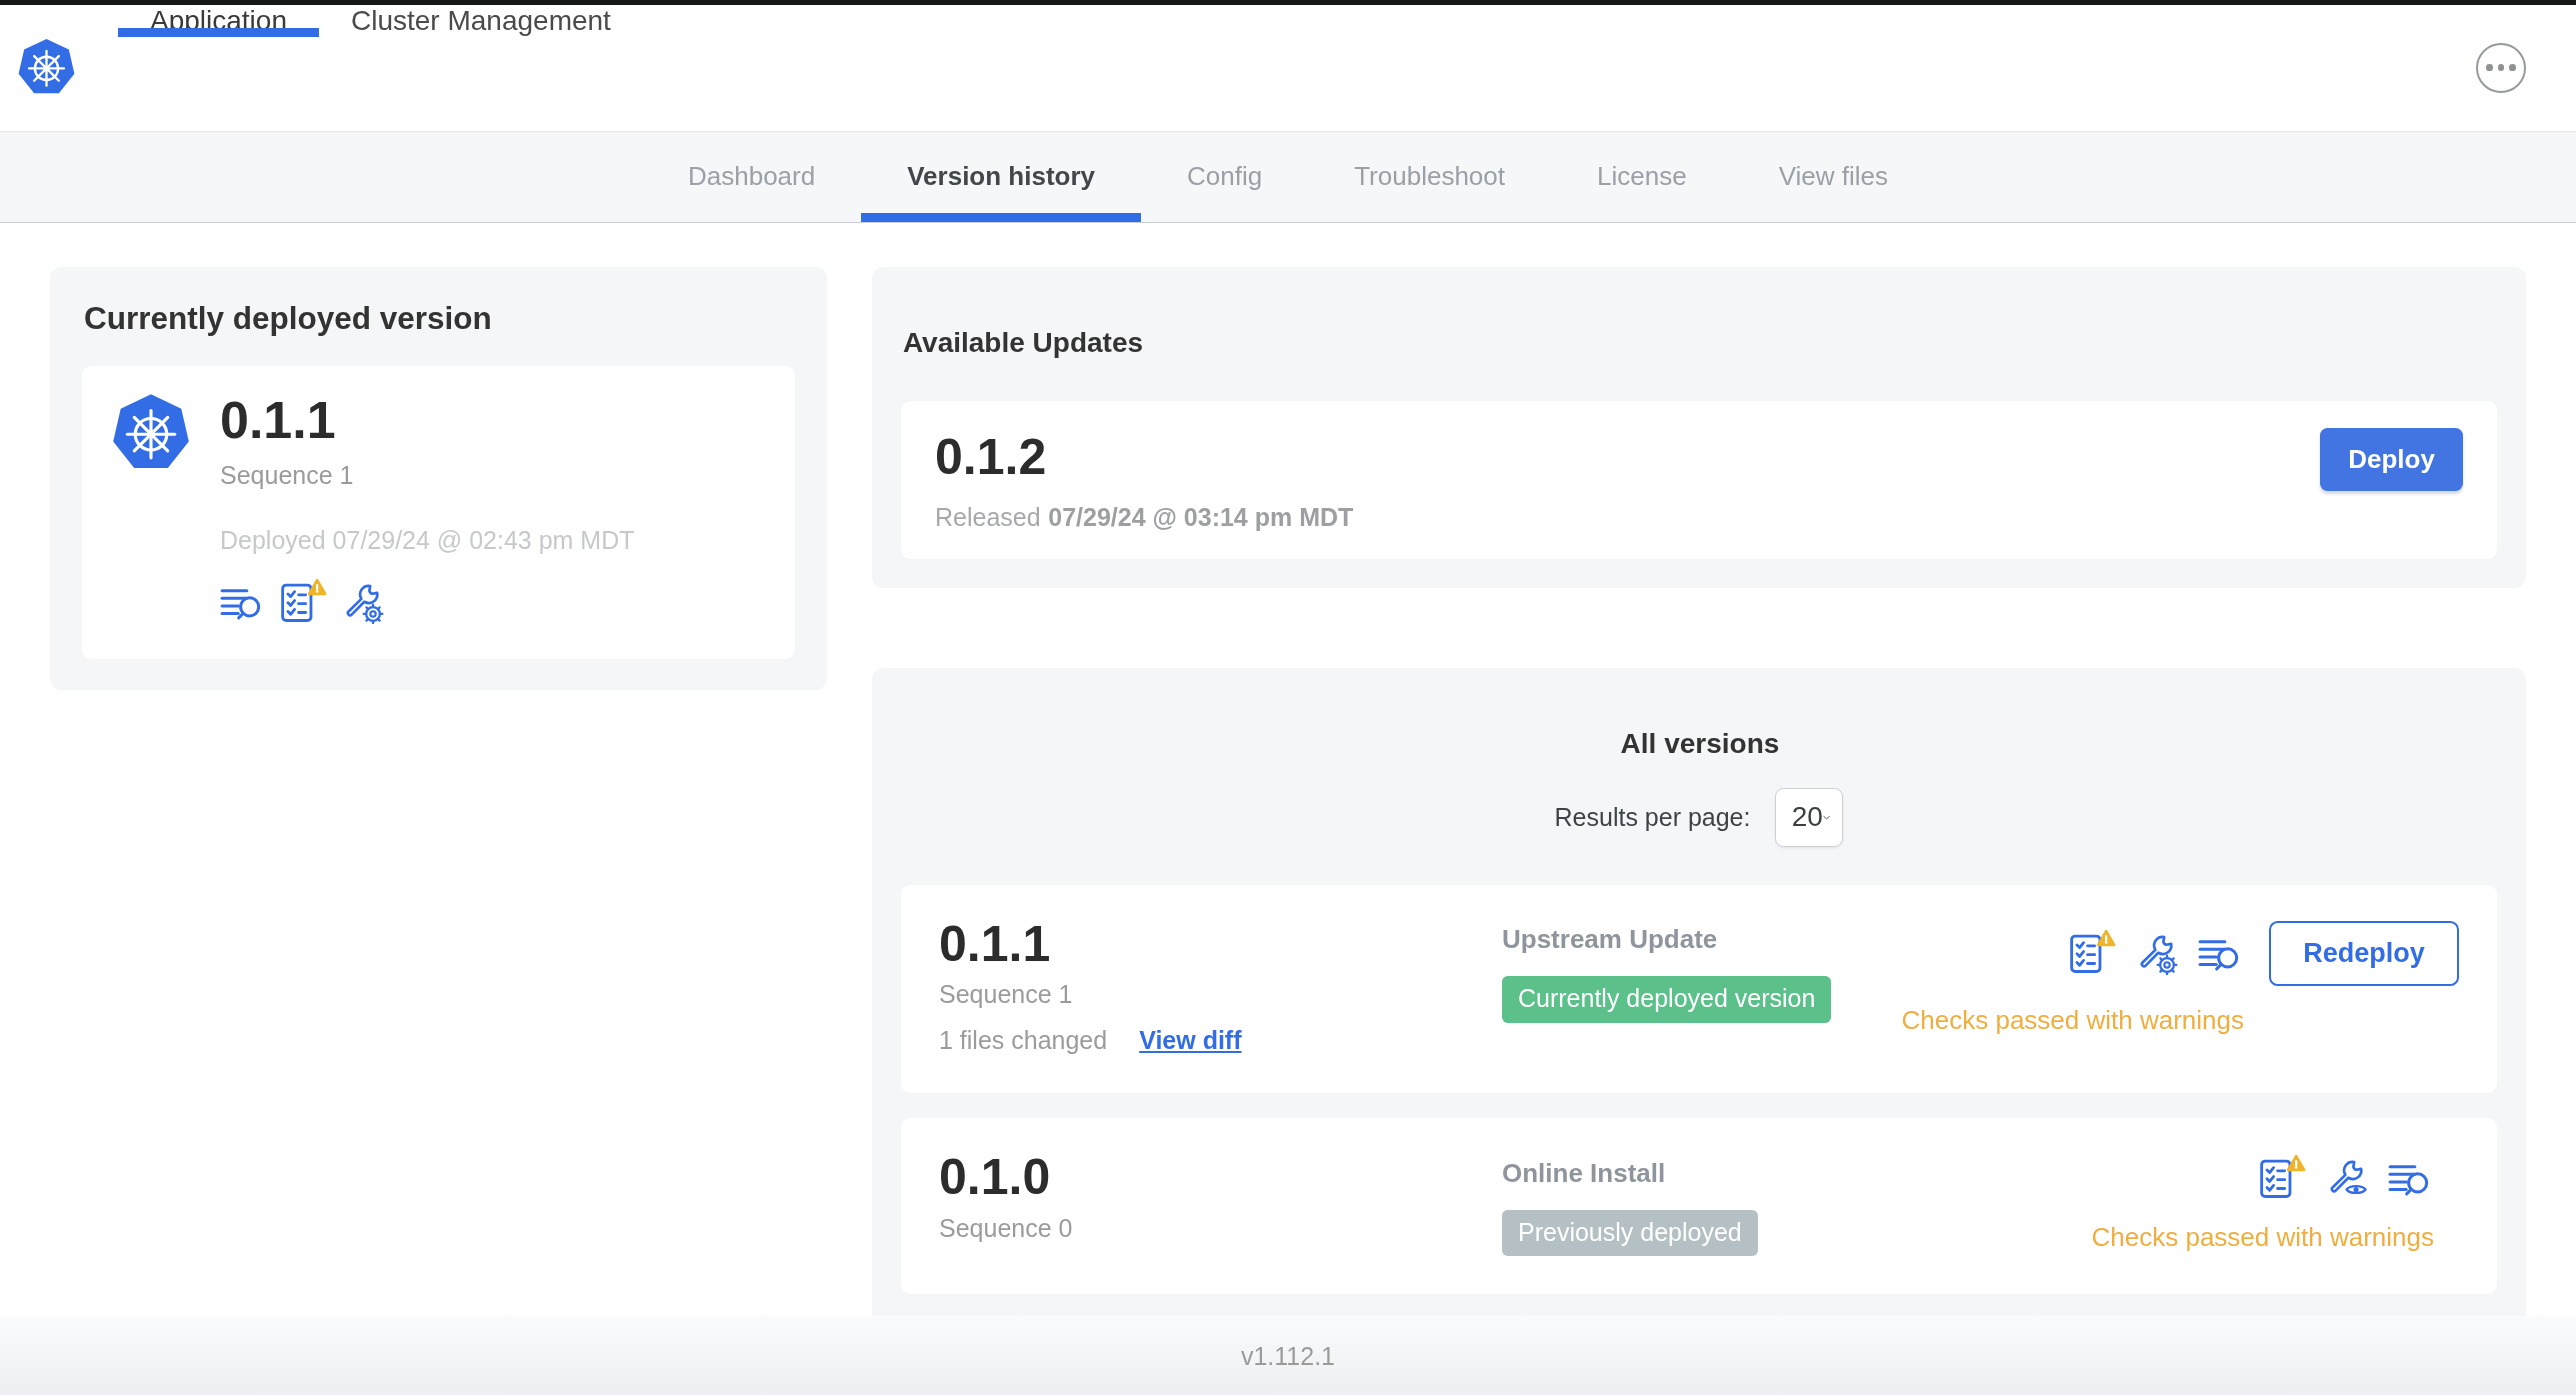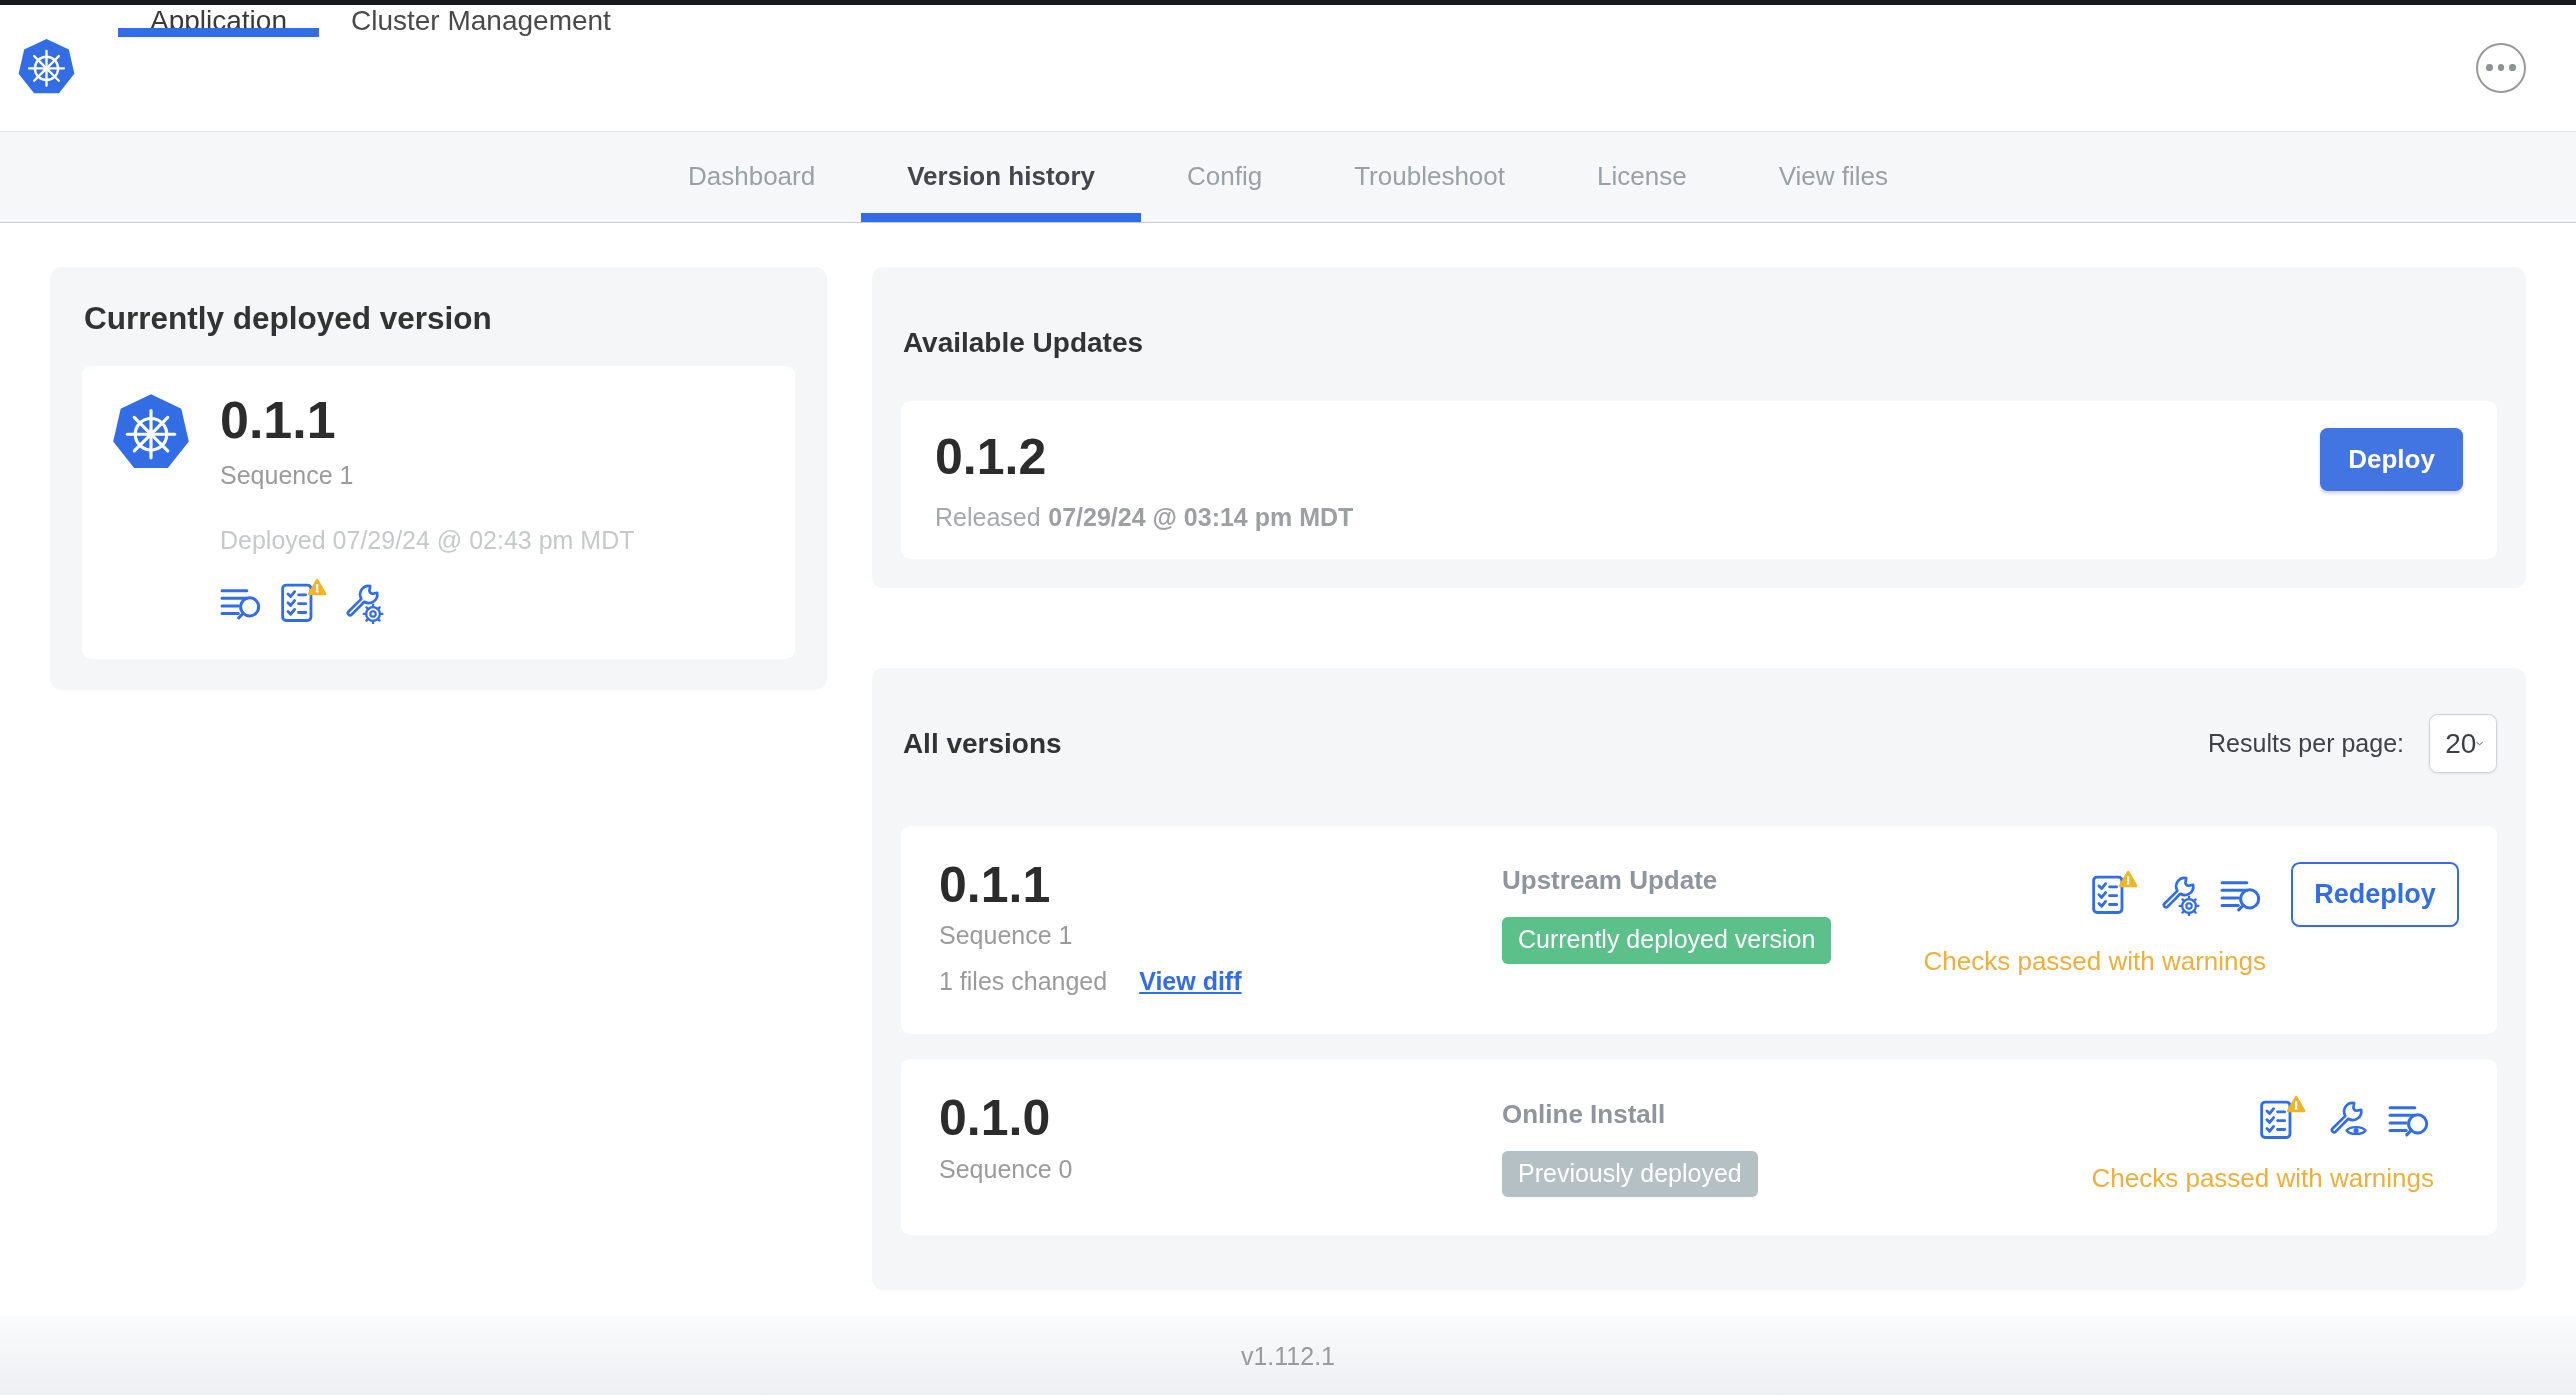--- a/index.html
+++ b/index.html
@@ -81,21 +81,21 @@
   .upd-released { margin-top: 17px; font-size: 25px; color: #a6a8ab; }
   .upd-released .date { font-weight: 700; color: #9e9fa2; margin-left: 7.6px; }
   .deploy-btn {
     width: 143px; height: 63px; border: none; border-radius: 7.6px;
     background: #4274e2; color: #fff; font-size: 26px; font-weight: 700;
     font-family: inherit; cursor: pointer; box-shadow: 0 2.9px 2.9px rgba(30,50,100,0.18);
   }
 
   
   .versions-card { margin-top: 80px; padding: 32px 29px 55px; }
-  .versions-head { display: flex; justify-content: space-between; align-items: center; }
+  .versions-head { display: flex; justify-content: space-between; align-items: center; flex-direction: column; }
   .rpp { display: flex; align-items: center; gap: 25px; }
   .rpp-label { font-size: 25px; color: #3f4246; }
   .rpp-select {
     width: 68px; height: 59px; background: #fff; border: 1.4px solid #cdd1d5;
     border-radius: 8.6px; display: flex; align-items: center; justify-content: space-between;
     padding: 0 12.4px 0 15.3px; font-size: 28px; color: #3b3e42; cursor: pointer;
     box-shadow: 0 1px 2.9px rgba(0,0,0,0.08);
   }
   .version-row {
     background: #fff; border-radius: 9.5px; margin-top: 38px;
@@ -115,21 +115,21 @@
   }
   .badge-green { background: #5cc08a; }
   .badge-gray  { background: #b5c0c4; }
   .row-right {
     display: grid; grid-template-columns: auto auto; column-gap: 25px;
     align-items: center; justify-items: end; flex: none; padding-top: 1.9px;
   }
   .row-icons { display: flex; gap: 19px; align-items: flex-end; color: #326de6; grid-column: 1; grid-row: 1; }
   .icon-btn { cursor: pointer; display: block; background: none; border: none; padding: 0; color: #326de6; }
   .redeploy-btn {
-    grid-column: 2; grid-row: 1; width: 168px; height: 65px;
+    grid-column: 2; grid-row: 1; width: 190px; height: 65px;
     background: #fff; border: 2.4px solid #326de6; border-radius: 8.6px;
     color: #326de6; font-size: 27px; font-weight: 700; font-family: inherit; cursor: pointer;
   }
   .row-status { grid-column: 1; grid-row: 2; margin-top: 19px; font-size: 26px; color: #efae3d; white-space: nowrap; }
 
   
   .footer {
     position: absolute; left: 0; right: 0; bottom: 0; height: 80px;
     background: linear-gradient(180deg, #fafbfc 0%, #edeff2 100%);
     display: flex; align-items: center; justify-content: center;

